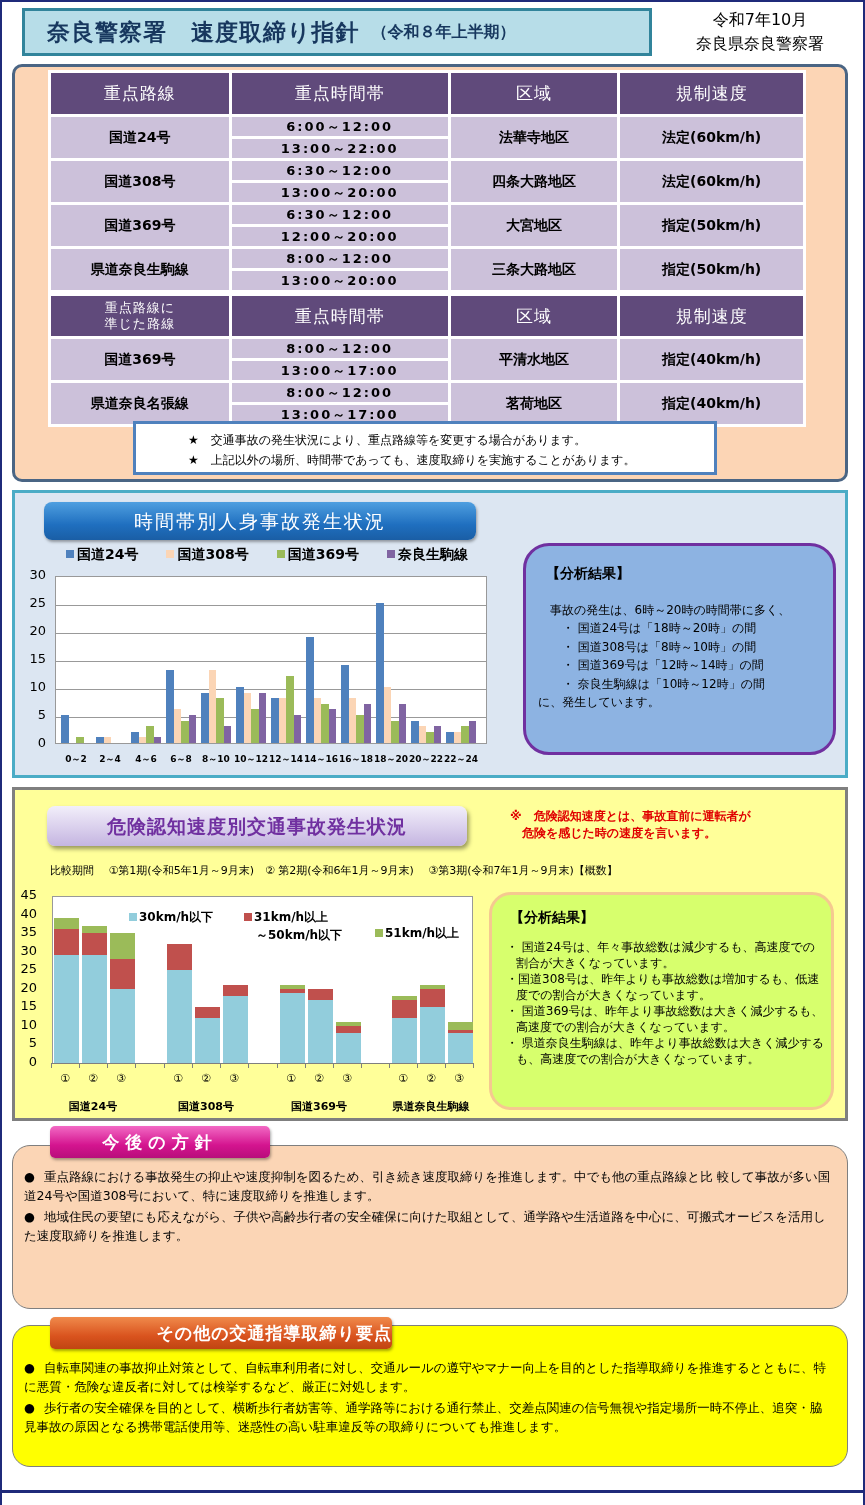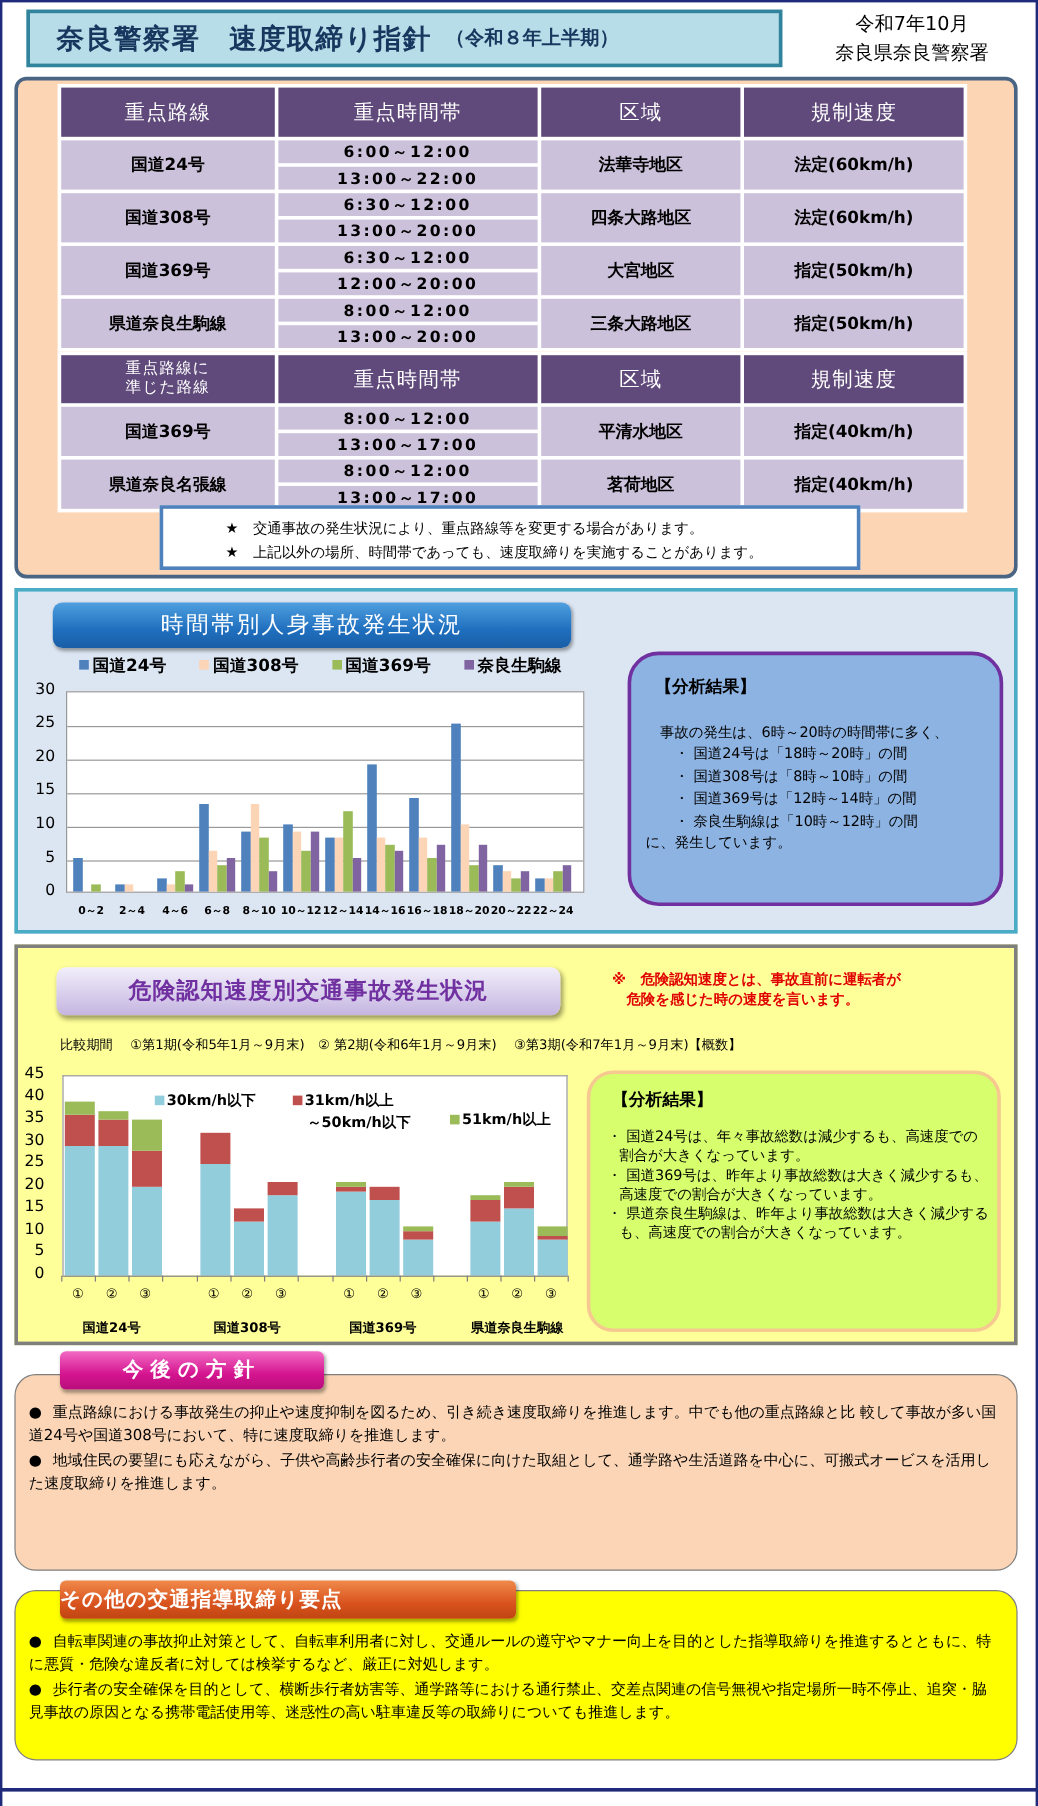--- a/index.html
+++ b/index.html
@@ -53,21 +53,21 @@
 
   
   .sec4 { left: 12px; top: 1145px; width: 836px; height: 164px; background: #fbd5b5; border: 1px solid #7f7f7f; border-radius: 18px; }
   .pink-pill { left: 50px; top: 1126px; width: 220px; height: 32px; border-radius: 5px; background: linear-gradient(#f26ac4, #d4148f 60%, #b80d7b); color: #fff; font-size: 17px; font-weight: bold; text-align: center; line-height: 32px; letter-spacing: 6px; box-shadow: 1px 2px 3px rgba(0,0,0,0.35); }
   .policy { left: 24px; top: 1168px; width: 810px; font-size: 12.5px; line-height: 18.5px; }
   .policy .item { margin-bottom: 3px; }
   .policy .bul { display: inline-block; width: 20px; }
 
   
   .sec5 { left: 12px; top: 1325px; width: 836px; height: 142px; background: #ffff00; border: 1px solid #7f7f7f; border-radius: 18px; }
-  .orange-pill { left: 50px; top: 1317px; width: 380px; height: 32px; border-radius: 5px; background: linear-gradient(#f08a4b, #d9531e 60%, #c04512); color: #fff; font-size: 17px; font-weight: bold; text-align: left; line-height: 32px; box-shadow: 1px 2px 3px rgba(0,0,0,0.35); letter-spacing: 1px; }
+  .orange-pill { left: 50px; top: 1317px; width: 342px; height: 32px; border-radius: 5px; background: linear-gradient(#f08a4b, #d9531e 60%, #c04512); color: #fff; font-size: 17px; font-weight: bold; text-align: right; line-height: 32px; box-shadow: 1px 2px 3px rgba(0,0,0,0.35); letter-spacing: 1px; }
   .other { left: 24px; top: 1358px; width: 810px; font-size: 12.5px; line-height: 19px; }
   .bottom-line { left: 0; top: 1490px; width: 865px; height: 3px; background: #1f2a7a; }
 </style>
 </head>
 <body>
 
 <div class="page"></div>
 
 <div class="abs title-box">
   <span class="title-main">奈良警察署　速度取締り指針</span>
@@ -361,20 +361,21 @@
     <div class="tick2" style="left: 389px;"></div>
     <div class="tick2" style="left: 417px;"></div>
     <div class="tick2" style="left: 445px;"></div>
     <div class="tick2" style="left: 473px;"></div>
     <div class="grp" style="left: 381px; width: 100px;">県道奈良生駒線</div>
   </div>
 
 <div class="abs analysis2">
   <div class="h">【分析結果】</div>
   <div class="item">・ 国道24号は、年々事故総数は減少するも、高速度での割合が大きくなっています。</div>
+  <div class="item">・国道308号は、昨年よりも事故総数は増加するも、低速度での割合が大きくなっています。</div>
   <div class="item">・ 国道369号は、昨年より事故総数は大きく減少するも、高速度での割合が大きくなっています。</div>
   <div class="item">・ 県道奈良生駒線は、昨年より事故総数は大きく減少するも、高速度での割合が大きくなっています。</div>
 </div>
 
 <div class="abs sec4"></div>
 <div class="abs pink-pill">今後の方針</div>
 <div class="abs policy">
   <div class="item"><span class="bul">●</span><span>重点路線における事故発生の抑止や速度抑制を図るため、引き続き速度取締りを推進します。中でも他の重点路線と比 較して事故が多い国道24号や国道308号において、特に速度取締りを推進します。</span></div>
   <div class="item"><span class="bul">●</span><span>地域住民の要望にも応えながら、子供や高齢歩行者の安全確保に向けた取組として、通学路や生活道路を中心に、可搬式オービスを活用した速度取締りを推進します。</span></div>
 </div>

